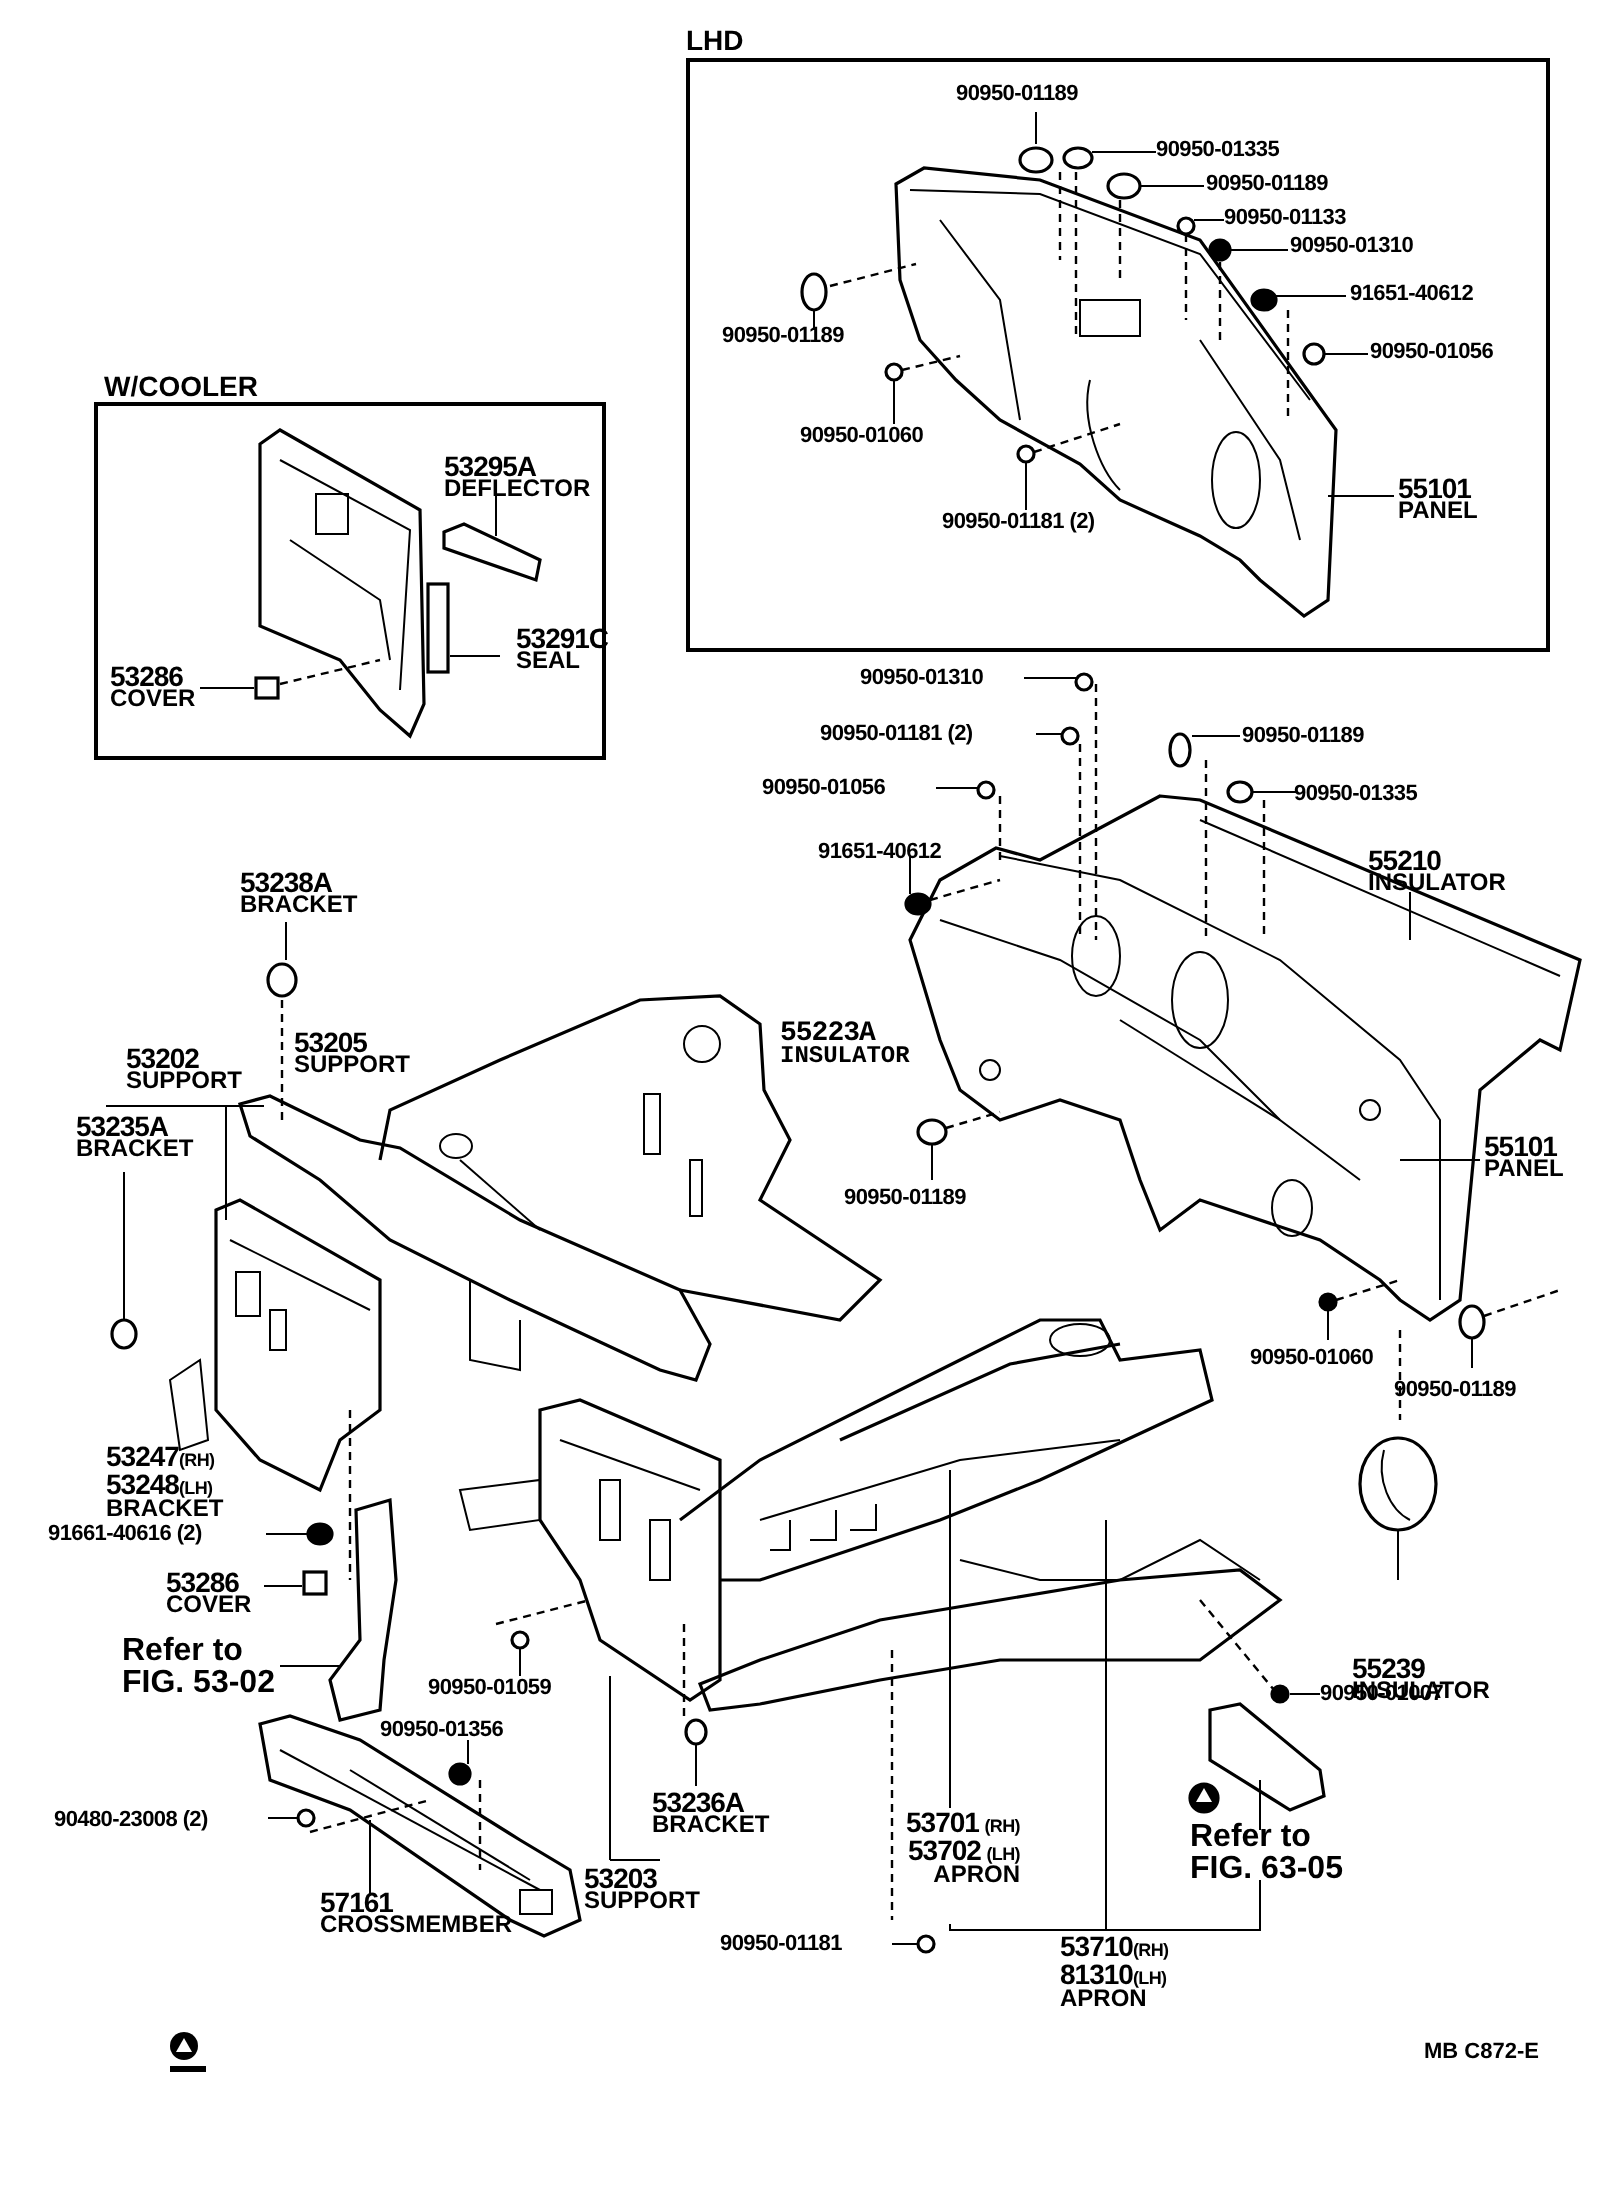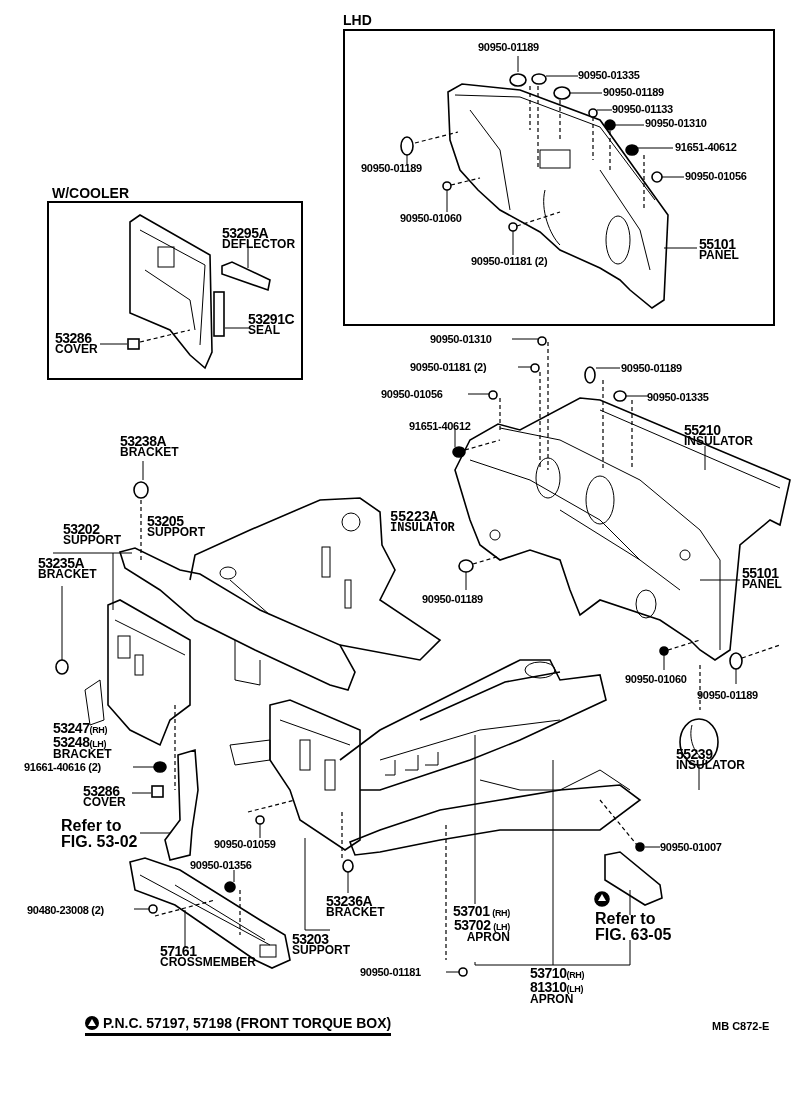--- a/index.html
+++ b/index.html
@@ -239,21 +239,21 @@
 <div class="lbl" style="left:471px;top:256px;"><span>90950-01181</span> <span>(2)</span></div>
 <div class="lbl" style="left:699px;top:238px;">
     <div class="pn">55101</div>
     <div class="nm">PANEL</div>
   </div>
 
 <div class="lbl" style="left:222px;top:227px;">
     <div class="pn">53295A</div>
     <div class="nm">DEFLECTOR</div>
   </div>
-<div class="lbl" style="left:248px;top:313px;">
+<div class="lbl" style="left:258px;top:313px;">
     <div class="pn">53291C</div>
     <div class="nm">SEAL</div>
   </div>
 <div class="lbl" style="left:55px;top:332px;">
     <div class="pn">53286</div>
     <div class="nm">COVER</div>
   </div>
 
 <div class="lbl" style="left:430px;top:334px;">90950-01310</div>
 <div class="lbl" style="left:410px;top:362px;"><span>90950-01181</span> <span>(2)</span></div>
@@ -269,21 +269,21 @@
     <div class="pn">55223A</div>
     <div class="nm">INSULATOR</div>
   </div>
 <div class="lbl" style="left:422px;top:594px;">90950-01189</div>
 <div class="lbl" style="left:742px;top:567px;">
     <div class="pn">55101</div>
     <div class="nm">PANEL</div>
   </div>
 <div class="lbl" style="left:625px;top:674px;">90950-01060</div>
 <div class="lbl" style="left:697px;top:690px;">90950-01189</div>
-<div class="lbl" style="left:676px;top:748px;">
+<div class="lbl" style="left:676px;top:828px;">
     <div class="pn">55239</div>
     <div class="nm">INSULATOR</div>
   </div>
 <div class="lbl" style="left:660px;top:842px;">90950-01007</div>
 
 <div class="lbl" style="left:120px;top:435px;">
     <div class="pn">53238A</div>
     <div class="nm">BRACKET</div>
   </div>
 <div class="lbl" style="left:63px;top:523px;">
@@ -337,15 +337,15 @@
     <div>FIG. 63-05</div>
   </div>
 <div class="lbl" style="left:360px;top:967px;">90950-01181</div>
 <div class="lbl" style="left:530px;top:967px;">
   <div><span class="pn">53710</span><span class="sfx">(RH)</span></div>
   <div><span class="pn">81310</span><span class="sfx">(LH)</span></div>
   <div class="nm">APRON</div>
 </div>
 
 <div class="footer">
-  <span class="tri"></span><span>P.N.C. 57197, 57198 (FRONT  TORQUE  BOX)</span>
+  <span class="tri"></span>
 </div>
 <div class="code">MB  C872-E</div>
 
 </body></html>

